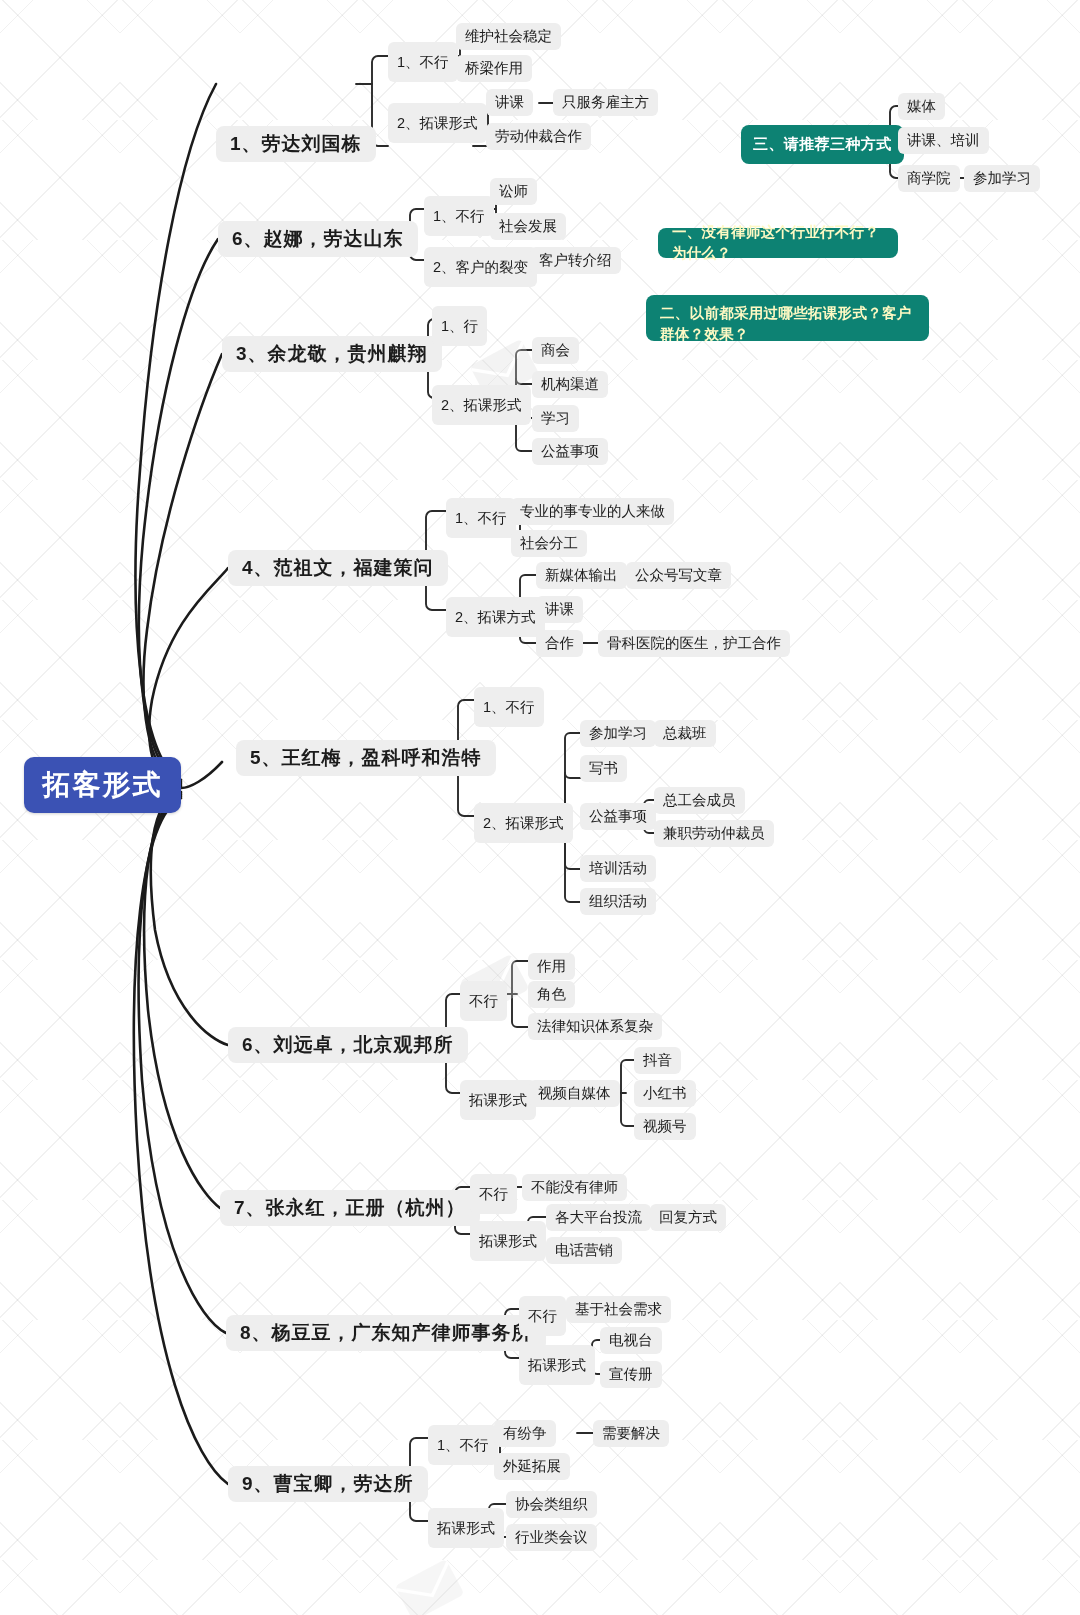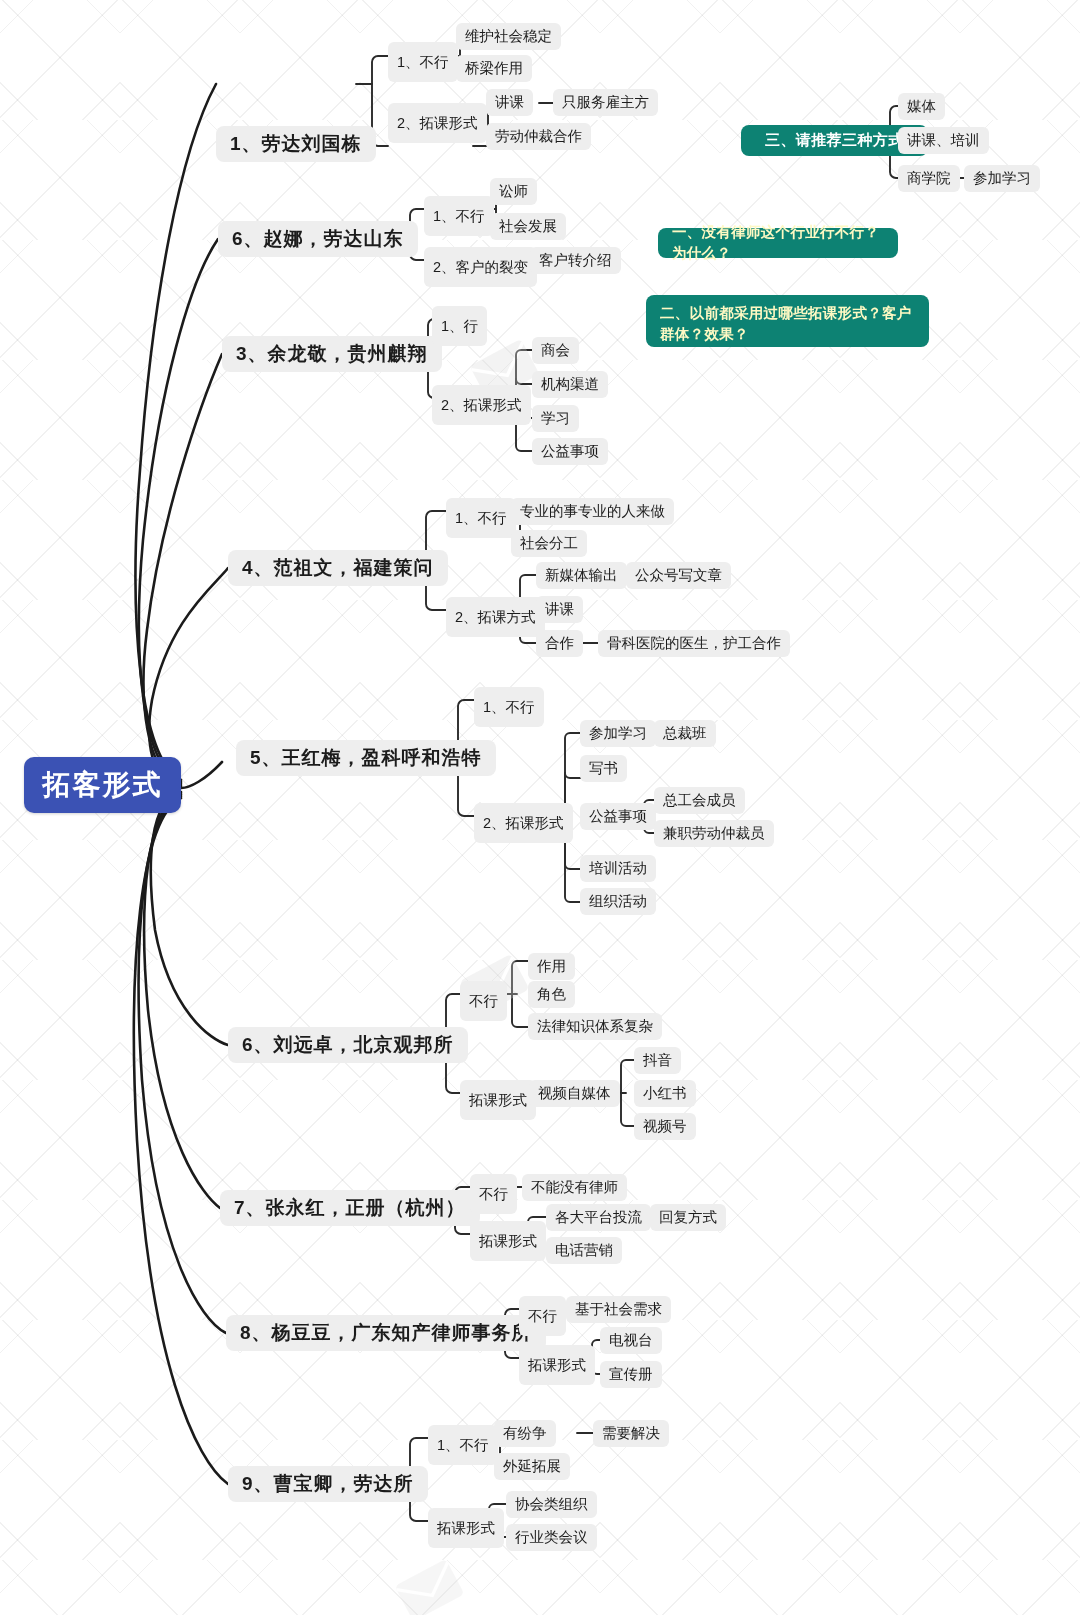--- a/index.html
+++ b/index.html
@@ -300,22 +300,22 @@
 
   <div class="node lvl1" style="left:228px;top:1466px;">9、曹宝卿，劳达所</div>
   <div class="node lvl2" style="left:428px;top:1425px;">1、不行</div>
   <div class="node lvl3" style="left:494px;top:1420px;">有纷争</div>
   <div class="node lvl4" style="left:593px;top:1420px;">需要解决</div>
   <div class="node lvl3" style="left:494px;top:1453px;">外延拓展</div>
   <div class="node lvl2" style="left:428px;top:1508px;">拓课形式</div>
   <div class="node lvl3" style="left:506px;top:1491px;">协会类组织</div>
   <div class="node lvl3" style="left:506px;top:1524px;">行业类会议</div>
 
-  <div class="node lvl2 teal" style="left:741px;top:125px;height:31px;font-size:15px;padding:0 24px;">三、请推荐三种方式</div>
+  <div class="node lvl2 teal" style="left:741px;top:125px;height:39px;font-size:15px;padding:0 12px;">三、请推荐三种方式</div>
   <div class="node lvl3" style="left:898px;top:93px;">媒体</div>
   <div class="node lvl3" style="left:898px;top:127px;">讲课、培训</div>
   <div class="node lvl3" style="left:898px;top:165px;">商学院</div>
   <div class="node lvl4" style="left:964px;top:165px;">参加学习</div>
 
   <div class="qbox" style="left:658px;top:228px;width:240px;height:30px;display:flex;align-items:center;padding:0 14px;">一、没有律师这个行业行不行？为什么？</div>
-  <div class="qbox" style="left:646px;top:295px;width:283px;height:52px;">二、以前都采用过哪些拓课形式？客户群体？效果？</div>
+  <div class="qbox" style="left:646px;top:295px;width:283px;height:46px;">二、以前都采用过哪些拓课形式？客户群体？效果？</div>
 
 </div>
 
 </body></html>

